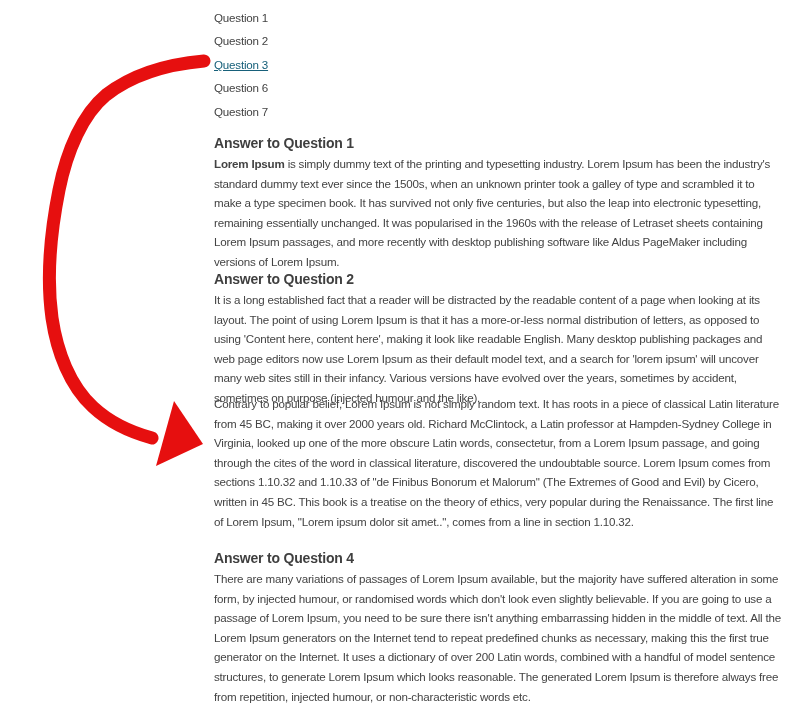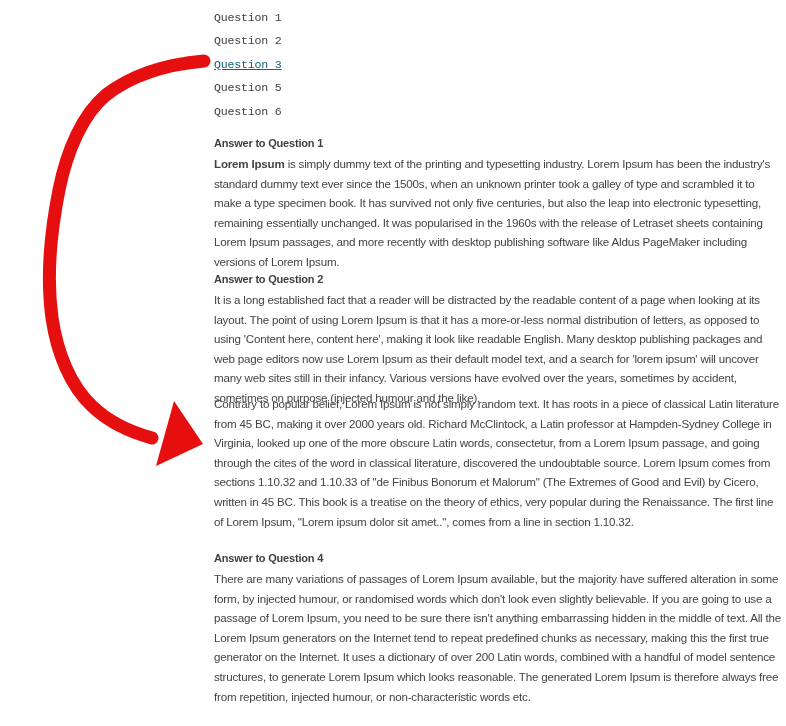--- a/index.html
+++ b/index.html
@@ -24,35 +24,34 @@
     letter-spacing: -0.2px;
   }
   .question-list {
     list-style: none;
     margin: 0;
     padding: 0;
   }
   .question-list li {
     line-height: 23.4px;
     height: 23.4px;
-    font-family: Liberation Mono, monospace;
   }
   .q-link {
     color: #17607a;
     text-decoration: underline;
     cursor: pointer;
     text-align: right;
   }
   .answers { margin-top: 4px; }
   .answer { overflow: visible; }
   .answer-1 { height: 136px; }
   .answer-2 { height: 130px; }
   .answer-3 { height: 148px; }
   .answer h3 {
-    font-size: 11px;
+    font-size: 14px;
     font-weight: bold;
     margin: 0;
     padding-top: 6px;
     line-height: 20px;
     color: #3f3f3f;
   }
   .answer p {
     margin: 1px 0 0 0;
     line-height: 19.6px;
   }
@@ -67,22 +66,22 @@
 <body>
 
 <div>
 
   <div class="content">
 
     <ul class="question-list">
       <li><span>Question 1</span></li>
       <li><span>Question 2</span></li>
       <li><a class="q-link">Question 3</a></li>
-      <li><span>Question 5</span></li>
       <li><span>Question 6</span></li>
+      <li><span>Question 7</span></li>
     </ul>
 
     <div class="answers">
 
       <div class="answer answer-1">
         <h3>Answer to Question 1</h3>
         <p><b>Lorem Ipsum</b><span> is simply dummy text of the printing and typesetting industry. Lorem Ipsum has been the industry's standard dummy text ever since the 1500s, when an unknown printer took a galley of type and scrambled it to make a type specimen book. It has survived not only five centuries, but also the leap into electronic typesetting, remaining essentially unchanged. It was popularised in the 1960s with the release of Letraset sheets containing Lorem Ipsum passages, and more recently with desktop publishing software like Aldus PageMaker including versions of Lorem Ipsum.</span></p>
       </div>
 
       <div class="answer answer-2">

